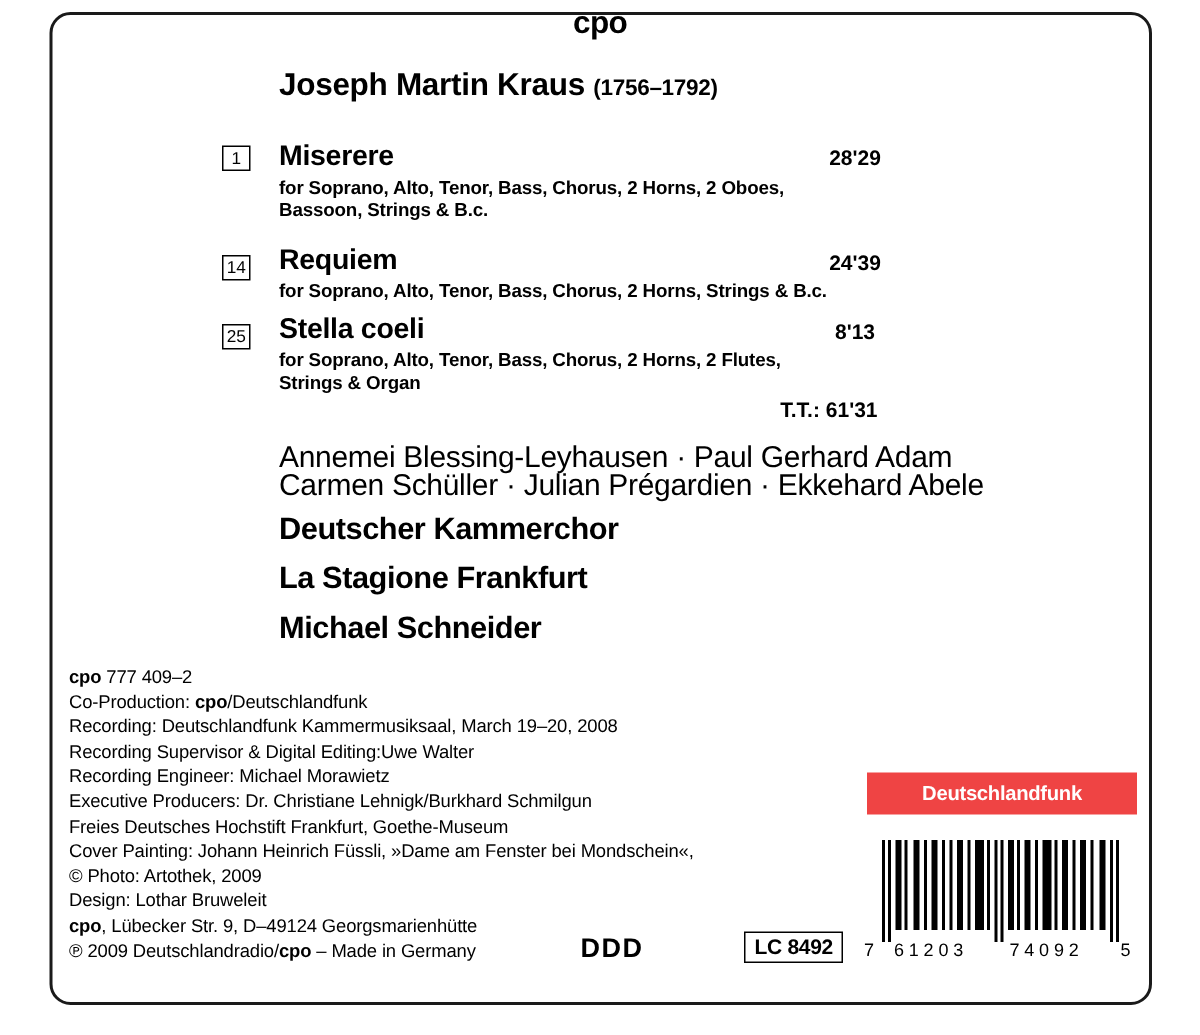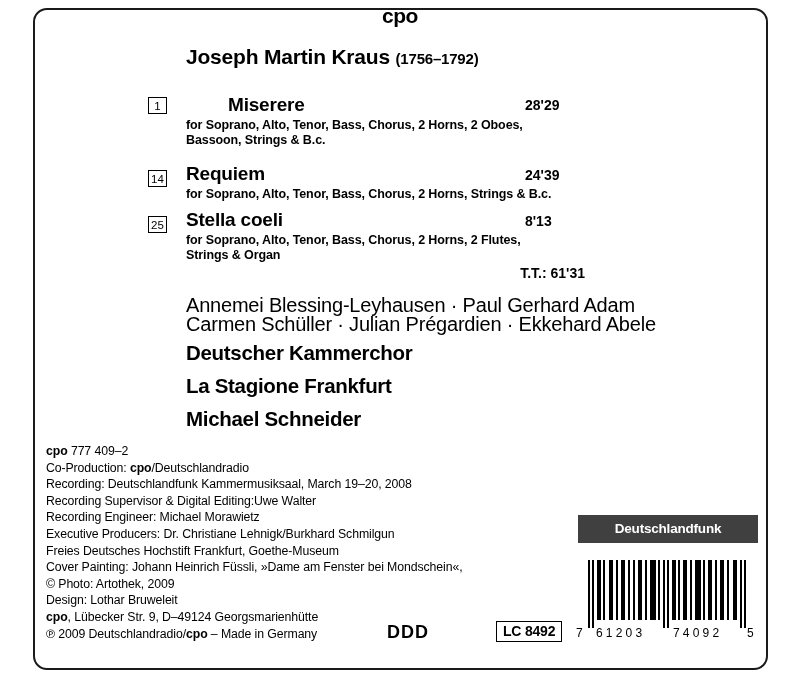--- a/index.html
+++ b/index.html
@@ -78,21 +78,21 @@
     position: absolute;
     font-size: 12.5px;
     font-weight: bold;
     line-height: 15px;
     letter-spacing: -0.1px;
   }
   .duration {
     position: absolute;
     font-size: 14px;
     font-weight: bold;
-    text-align: left;
+    text-align: center;
     width: 90px;
   }
   .tt {
     position: absolute;
     font-size: 14px;
     font-weight: bold;
     text-align: right;
     width: 120px;
   }
 
@@ -135,21 +135,21 @@
   }
   .bottomline .b { font-weight: bold; }
 
   
   .dlf {
     position: absolute;
     left: 578px;
     top: 515px;
     width: 180px;
     height: 28px;
-    background: #404040;
+    background: #ef4444;
     color: #ffffff;
     font-size: 13.5px;
     font-weight: bold;
     line-height: 28px;
     text-align: center;
     letter-spacing: -0.2px;
   }
 
   
   .ddd {
@@ -207,21 +207,21 @@
 
   <div class="cpo-top">cpo</div>
 
   <div class="composer">
     <span>Joseph Martin Kraus</span>
     <span class="dates">(1756–1792)</span>
   </div>
 
   <div>
     <div class="tracknum" style="left:148px; top:97px;">1</div>
-    <div class="work-title" style="left:186px; top:94px;margin-left:42px;">Miserere</div>
+    <div class="work-title" style="left:186px; top:94px;">Miserere</div>
     <div class="work-sub" style="left:186px; top:118px; white-space:pre-line;">for Soprano, Alto, Tenor, Bass, Chorus, 2 Horns, 2 Oboes,
 Bassoon, Strings &amp; B.c.</div>
     <div class="duration" style="left:525px; top:97px;">28'29</div>
   </div>
 
   <div>
     <div class="tracknum" style="left:148px; top:170px;">14</div>
     <div class="work-title" style="left:186px; top:163px;">Requiem</div>
     <div class="work-sub" style="left:186px; top:187px; white-space:pre-line;">for Soprano, Alto, Tenor, Bass, Chorus, 2 Horns, Strings &amp; B.c.</div>
     <div class="duration" style="left:525px; top:167px;">24'39</div>
@@ -243,21 +243,21 @@
   <div class="ensemble" style="top:341px;">Deutscher Kammerchor</div>
   <div class="ensemble" style="top:407px;">Michael Schneider</div>
   <div class="ensemble" style="top:374px;">La Stagione Frankfurt</div>
 
   <div class="credits">
     <div>
       <span class="b">cpo</span>
       <span>777 409–2</span>
     </div>
     <div>
-      <span>Co-Production: </span><span class="b">cpo</span><span>/Deutschlandradio</span>
+      <span>Co-Production: </span><span class="b">cpo</span><span>/Deutschlandfunk</span>
     </div>
     <div>Recording: Deutschlandfunk Kammermusiksaal, March 19–20, 2008</div>
     <div>Recording Supervisor &amp; Digital Editing:Uwe Walter</div>
     <div>Recording Engineer: Michael Morawietz</div>
     <div>Executive Producers: Dr. Christiane Lehnigk/Burkhard Schmilgun</div>
     <div>Freies Deutsches Hochstift Frankfurt, Goethe-Museum</div>
     <div>Cover Painting: Johann Heinrich Füssli, »Dame am Fenster bei Mondschein«,</div>
     <div>© Photo: Artothek, 2009</div>
     <div>Design: Lothar Bruweleit</div>
     <div>

